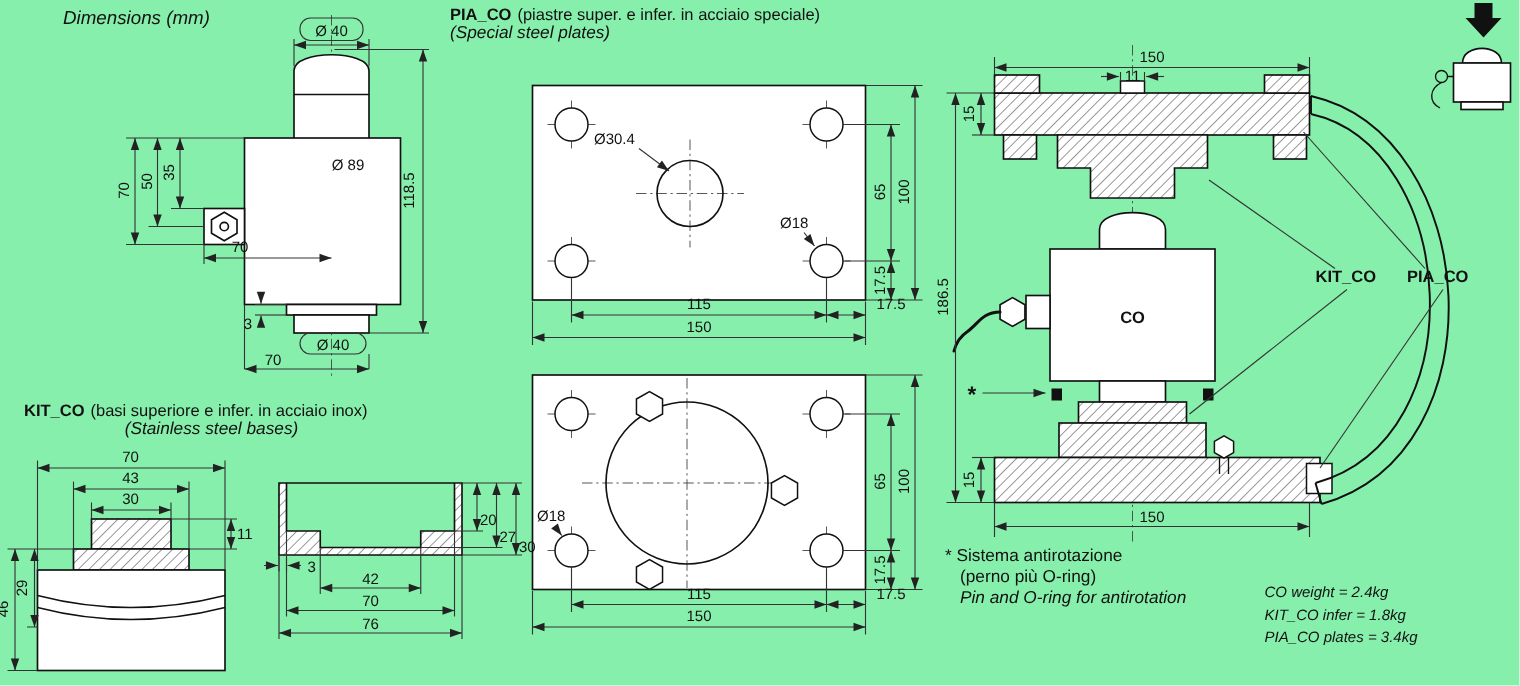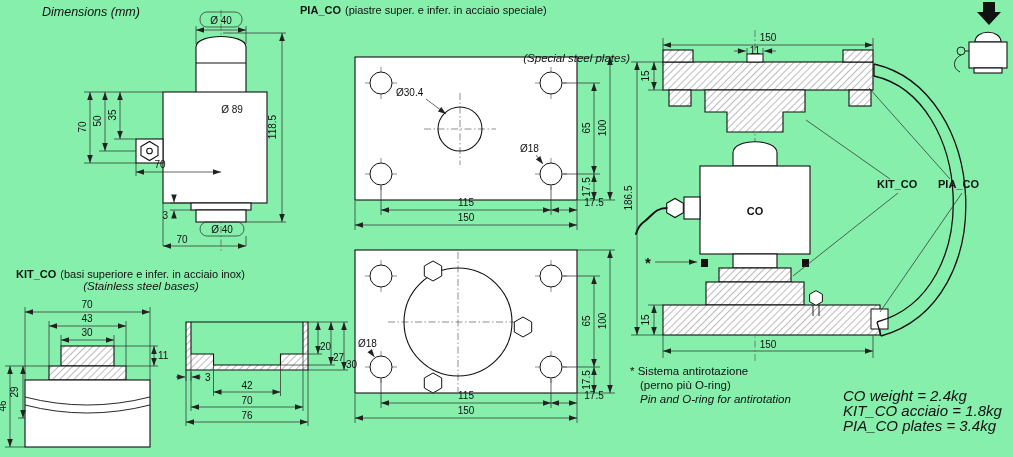--- a/index.html
+++ b/index.html
@@ -6,21 +6,21 @@
   #sheet{position:relative;width:1013px;height:457px;background:#86efac;overflow:hidden;
          font-family:"Liberation Sans",sans-serif;color:#111;}
   .abs{position:absolute;}
   .it{font-style:italic;}
   .hd{font-size:11px;white-space:nowrap;}
   .hd-name{font-weight:bold;}
   .hd-desc{margin-left:4px;}
   .sub{font-size:11.5px;font-style:italic;}
   .note{font-size:11.5px;line-height:14px;}
   .note .ind{margin-left:10px;}
-  .weights{font-size:15px;font-style:italic;line-height:15px;}
+  .weights{font-size:10px;font-style:italic;line-height:15px;}
   svg{position:absolute;left:0;top:0;}
   svg text{font-family:"Liberation Sans",sans-serif;fill:#111;}
   .dim{font-size:10px;}
   .lblb{font-size:11px;font-weight:bold;}
   .ln{stroke:#111;stroke-width:1.1;fill:none;}
   .lnt{stroke:#111;stroke-width:0.9;fill:none;}
   .lnf{stroke:#111;stroke-width:1.1;fill:#fff;}
   .lnf2{stroke:#111;stroke-width:1;fill:#fff;}
   .hat{stroke:#111;stroke-width:1.1;fill:url(#hatch);}
   .dm{stroke:#333;stroke-width:0.75;fill:none;}
@@ -315,35 +315,35 @@
       <path class="lnt" d="M961,55 C953,59 952,68 960,72"></path>
     </g>
   </svg>
 
   <div class="abs it" style="left:14px;top:5px;font-size:12.5px;margin-left:28px;">Dimensions (mm)</div>
 
   <div class="abs" style="left:300px;top:4px;width:330px;">
     <div class="hd">
       <span class="hd-name">PIA_CO</span><span class="hd-desc">(piastre super. e infer. in acciaio speciale)</span>
     </div>
-    <div class="sub" style="text-align:right;margin-top:36px;">(Special steel plates)</div>
+    <div class="sub" style="text-align:left;">(Special steel plates)</div>
   </div>
 
   <div class="abs note" style="left:630px;top:364px;width:230px;">
     <div>* Sistema antirotazione</div>
     <div class="ind">(perno più O-ring)</div>
     <div class="ind it">Pin and O-ring for antirotation</div>
   </div>
 
   <div class="abs" style="left:16px;top:268px;width:300px;">
     <div class="hd">
       <span class="hd-name">KIT_CO</span><span class="hd-desc">(basi superiore e infer. in acciaio inox)</span>
     </div>
     <div class="sub" style="width:250px;text-align:center;">(Stainless steel bases)</div>
   </div>
 
   <div class="abs weights" style="left:843px;top:388px;">
     <div>CO weight = 2.4kg</div>
-    <div>KIT_CO acciaio = 1.8kg</div>
+    <div>KIT_CO infer = 1.8kg</div>
     <div>PIA_CO plates = 3.4kg</div>
   </div>
 
 </div>
 
 </body></html>

